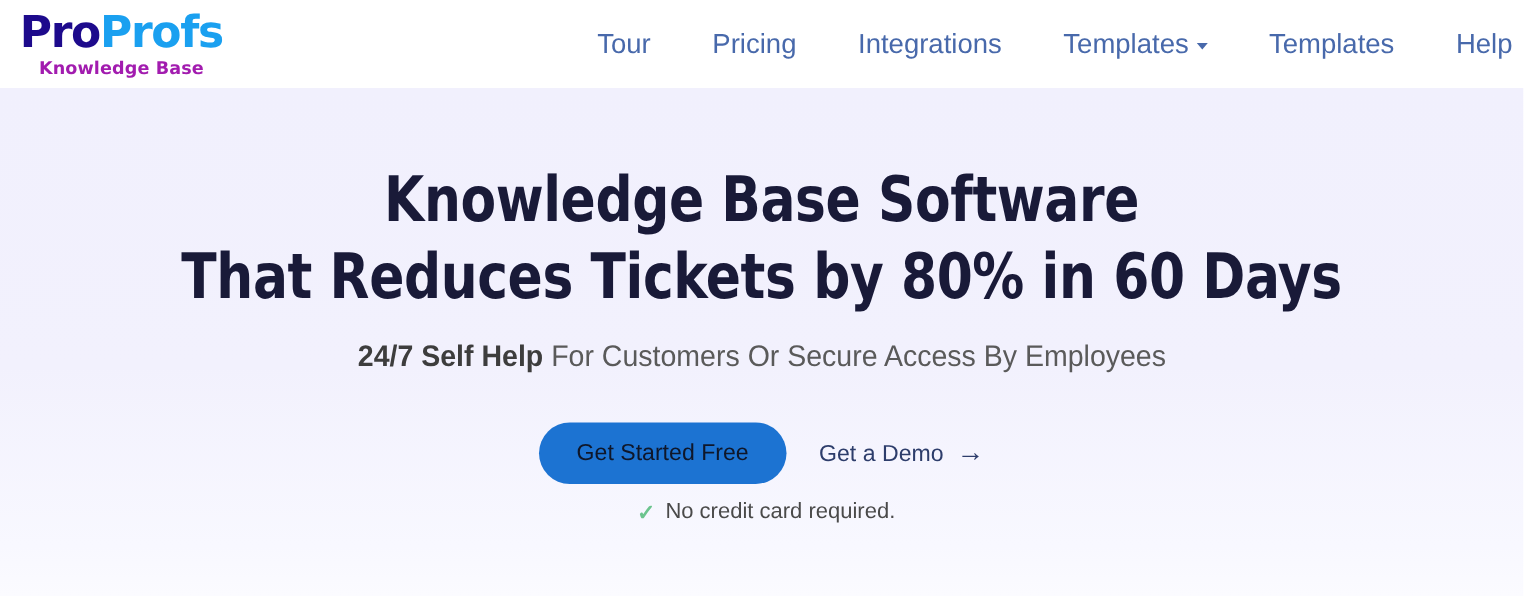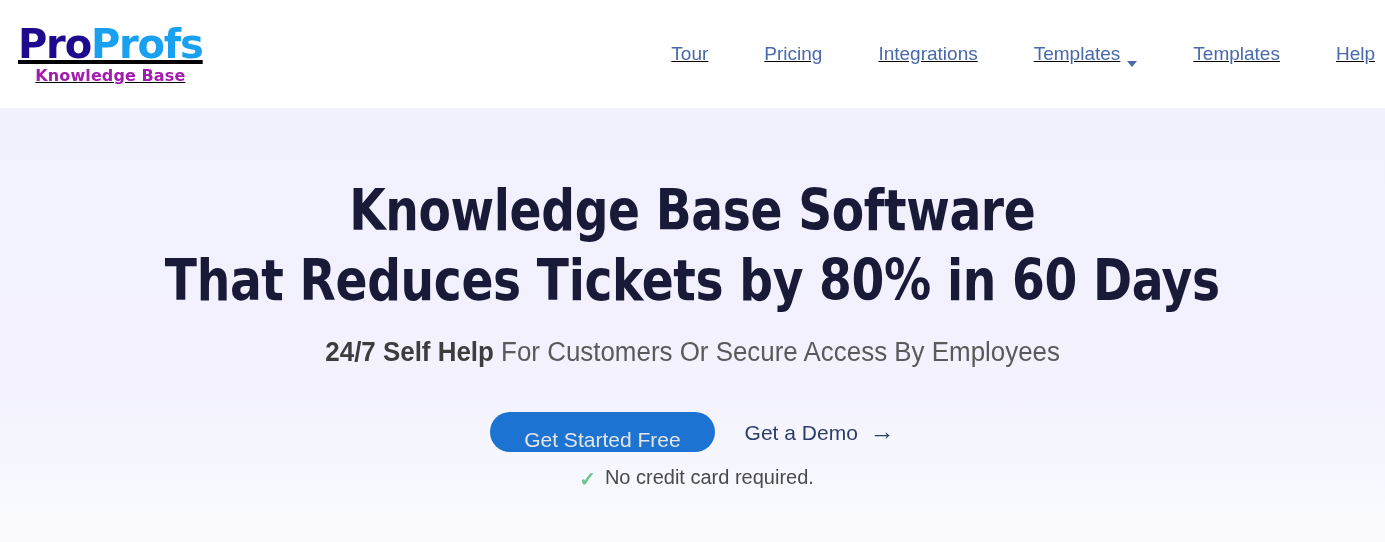--- a/index.html
+++ b/index.html
@@ -20,28 +20,27 @@
   .page {
     width: 1385px;
     height: 542px;
     position: relative;
     display: flex;
     flex-direction: column;
   }
 
   
   .site-header {
-    height: 108px;
+    height: 80px;
     background: #ffffff;
     display: flex;
     align-items: center;
     flex: 0 0 auto;
     position: relative;
     z-index: 5;
-    text-decoration: underline;
   }
 
   .brand {
     margin-left: 18px;
     display: flex;
     flex-direction: column;
     align-items: center;
     line-height: 1;
     text-decoration: none;
     user-select: none;
@@ -71,24 +70,24 @@
   .main-nav {
     margin-left: auto;
     display: flex;
     align-items: center;
     gap: 0px;
     padding-right: 4px;
   }
 
   .nav-item {
     display: inline-flex;
-    align-items: flex-end;
+    align-items: center;
     gap: 7px;
     padding: 8px 28px;
-    font-size: 19px;
+    font-size: 25px;
     color: #4869ab;
     text-decoration: none;
     white-space: nowrap;
     cursor: pointer;
   }
   .nav-item:last-child { padding-right: 6px; }
 
   .caret {
     width: 0; height: 0;
     border-left: 5px solid transparent;
@@ -134,26 +133,26 @@
 
   .cta-row {
     display: flex;
     align-items: center;
     gap: 30px;
     margin-top: 44px;
   }
 
   .btn-primary {
     background: #1c73d2;
-    color: #e5e5e5;
+    color: #0f172a;
     border: none;
     border-radius: 34px;
     font-family: "Liberation Sans", sans-serif;
     font-size: 21px;
-    padding: 17px 34px 2px;
+    padding: 17px 34px 18px;
     cursor: pointer;
     white-space: nowrap;
     line-height: 1;
   }
 
   .btn-demo {
     display: inline-flex;
     align-items: flex-end;
     gap: 12px;
     font-size: 21px;

